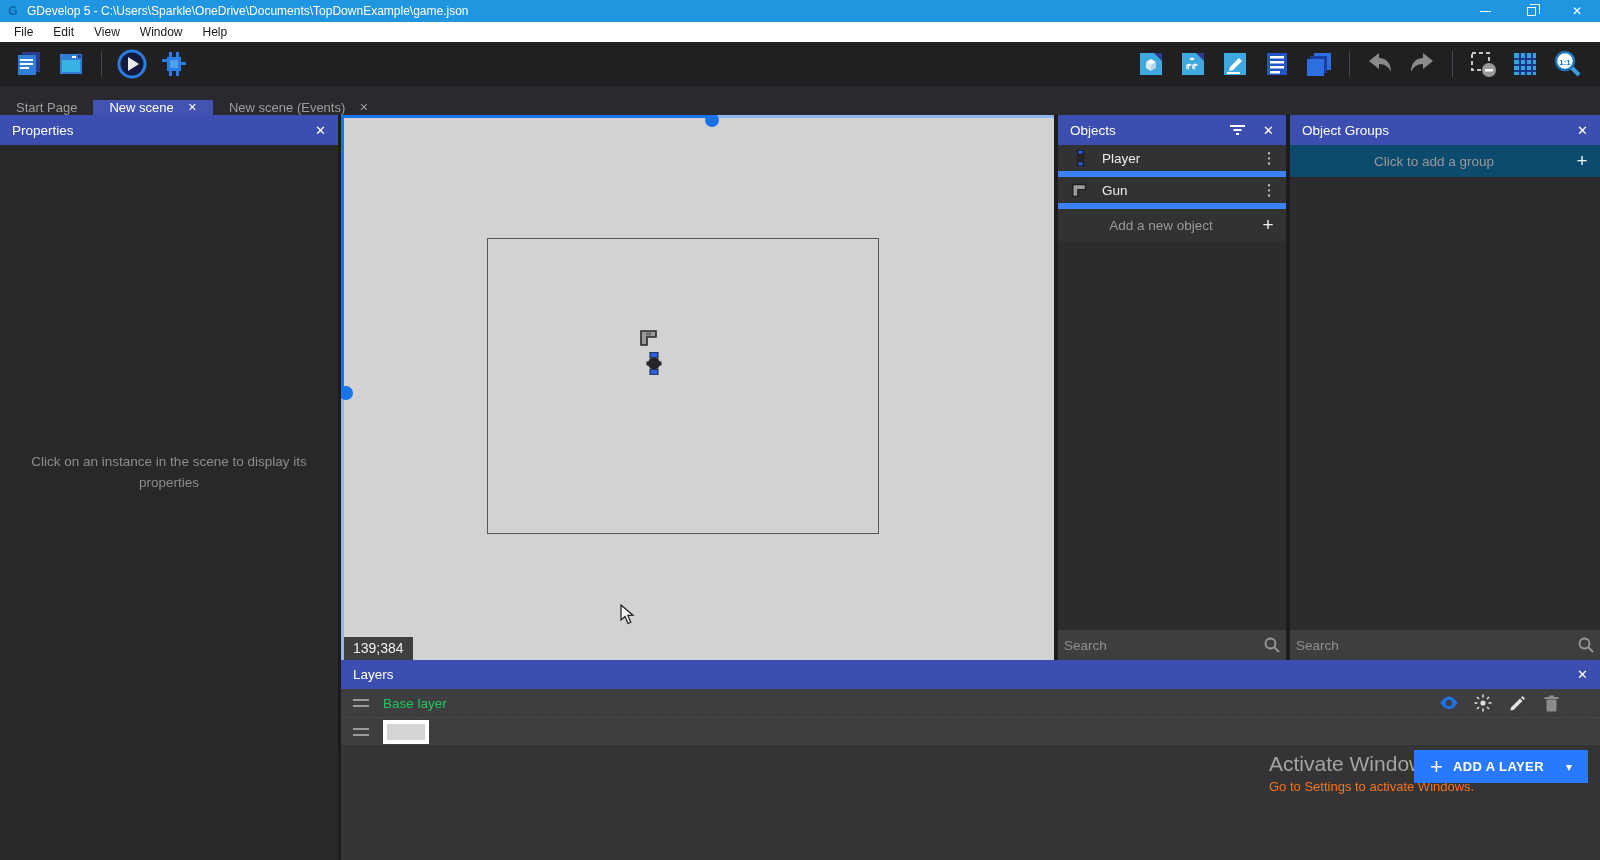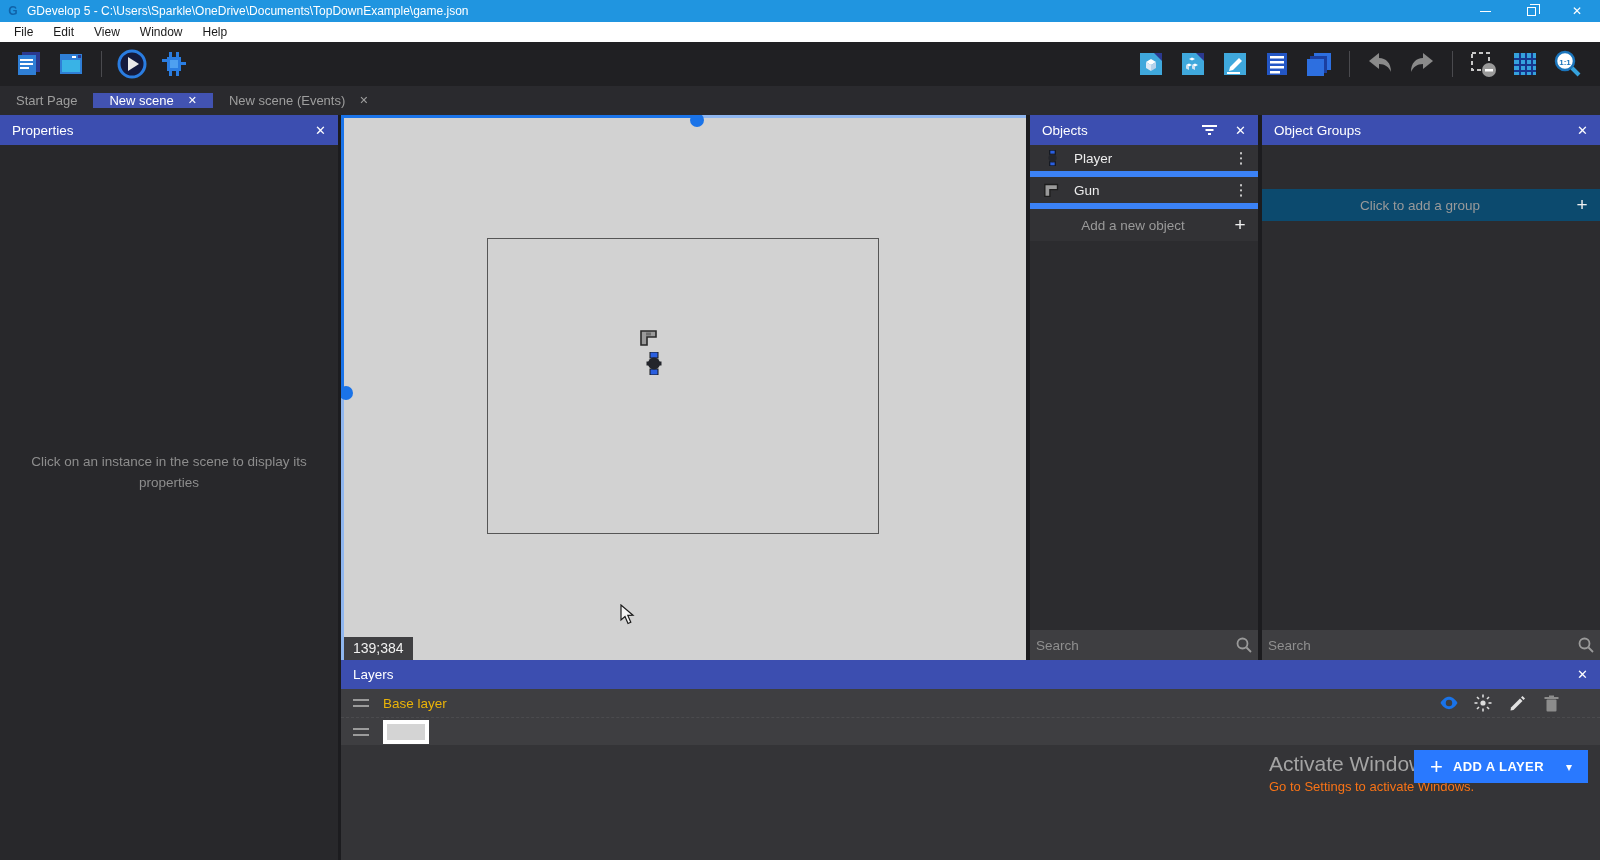--- a/index.html
+++ b/index.html
@@ -25,21 +25,21 @@
 
   
   .toolbar { height:44px; background:#202023; display:flex; align-items:center; }
   .tb-group { display:flex; align-items:center; }
   .tb-left { padding-left:8px; }
   .tb-right { margin-left:auto; padding-right:12px; }
   .tb-icon { width:32px; height:32px; margin:0 5px; display:flex; align-items:center; justify-content:center; cursor:pointer; }
   .tb-sep { width:1px; height:26px; background:#4a4a4e; margin:0 9px; }
 
   
-  .tabbar { height:29px; background:#2a2a2e; display:flex; align-items:center; }
+  .tabbar { height:29px; background:#2a2a2e; display:flex; align-items:flex-end; }
   .tab { display:flex; align-items:center; padding:0 16px; font-size:13px; color:#9e9e9e; cursor:pointer; }
   .tab.active { background:#4253b2; color:#fff; }
   .tab .tab-close { margin-left:14px; font-size:11px; color:inherit; cursor:pointer; }
 
   
   .main { display:flex; height:745px; }
   .v-divider { width:3px; background:#1c1c1f; }
   .v-divider4 { width:4px; background:#1c1c1f; }
 
   .panel-header { height:30px; background:#3c4eb0; color:#fff; display:flex; align-items:center;
@@ -68,41 +68,41 @@
                       background:#1a73e8; transform:translateY(-50%); }
   .game-rect { position:absolute; left:146px; top:123px; width:392px; height:296px; border:1px solid #565656; }
   .sprite-gun { position:absolute; left:299px; top:213px; }
   .sprite-player { position:absolute; left:305px; top:237px; }
   .mouse-cursor { position:absolute; left:279px; top:489px; }
   .coord-badge { position:absolute; left:3px; bottom:0; background:#3f3f42; color:#f0f0f0;
                  font-size:14px; padding:3px 9px 4px; }
 
   
   .objects { width:228px; display:flex; flex-direction:column; background:#2c2c2f; }
-  .groups { width:338px; display:flex; flex-direction:column; background:#2c2c2f;gap:44px; }
+  .groups { width:310px; display:flex; flex-direction:column; background:#2c2c2f; }
   .obj-row { height:32px; display:flex; align-items:center; background:#323235; border-bottom:6px solid #3b82f6;
              cursor:pointer; }
   .obj-icon { width:44px; display:flex; justify-content:center; }
   .obj-name { flex:1; color:#ececec; font-size:13.5px; }
   .kebab { width:34px; text-align:center; color:#e8e8e8; font-size:15px; cursor:pointer; letter-spacing:0; }
   .add-row { height:32px; display:flex; align-items:center; background:#323235; cursor:pointer; }
   .add-label { flex:1; text-align:center; color:#9a9a9a; font-size:13.5px; padding-left:14px; }
   .plus { width:36px; text-align:center; color:#f0f0f0; font-size:19px; font-weight:400; cursor:pointer; }
   .group-add-row { height:32px; display:flex; align-items:center; background:#0c4a6e; cursor:pointer; }
   .panel-fill { flex:1; }
   .searchbar { height:30px; background:#3e3e41; display:flex; align-items:center; padding:0 6px; }
   .searchbar input { flex:1; background:transparent; border:none; outline:none; color:#cfcfcf;
                      font-size:13.5px; font-family:"Liberation Sans", sans-serif; }
   .searchbar input::placeholder { color:#8f8f8f; }
 
   
   .layers { height:200px; display:flex; flex-direction:column; background:#353538; }
   .layers-header { height:29px; }
   .layer-row { height:28px; display:flex; align-items:center; padding:0 12px; background:#3e3e41;
-               color:#eab308; font-size:13.5px; }
+               color:#22c55e; font-size:13.5px; }
   .layer-row + .layer-row { border-top:1px dashed #4b4b4e; }
   .drag-handle { width:16px; height:8px; border-top:2px solid #9b9b9b; border-bottom:2px solid #9b9b9b;
                  margin-right:14px; cursor:grab; }
   .layer-name { flex:1; }
   .layer-icons { display:flex; align-items:center; gap:16px; margin-right:28px; }
   .licon { width:18px; height:18px; cursor:pointer; display:flex; align-items:center; justify-content:center; }
   .color-swatch { width:46px; height:24px; background:#d4d4d4; border:4px solid #fff; margin-right:5px;
                   cursor:pointer; }
   .layers-footer { flex:1; position:relative; background:#343437; }
   .add-layer-btn { position:absolute; right:12px; top:5px; height:33px; background:#2979ff; color:#fff;

